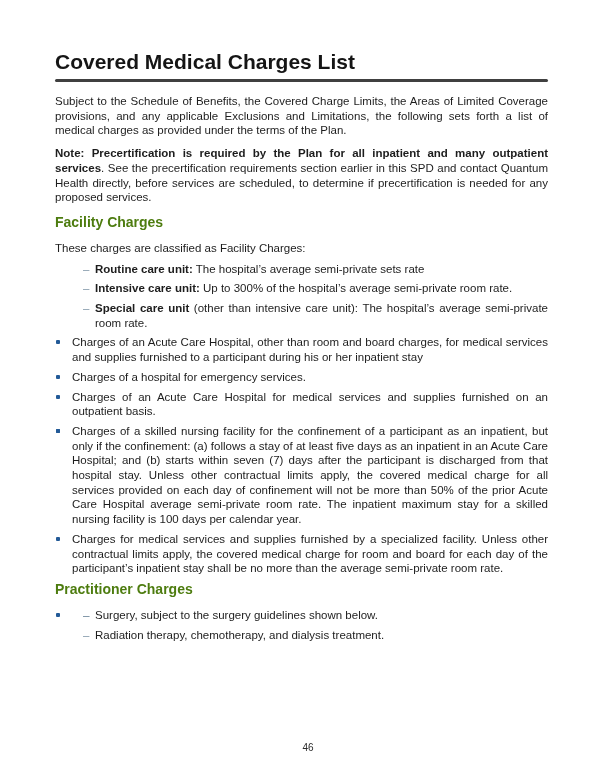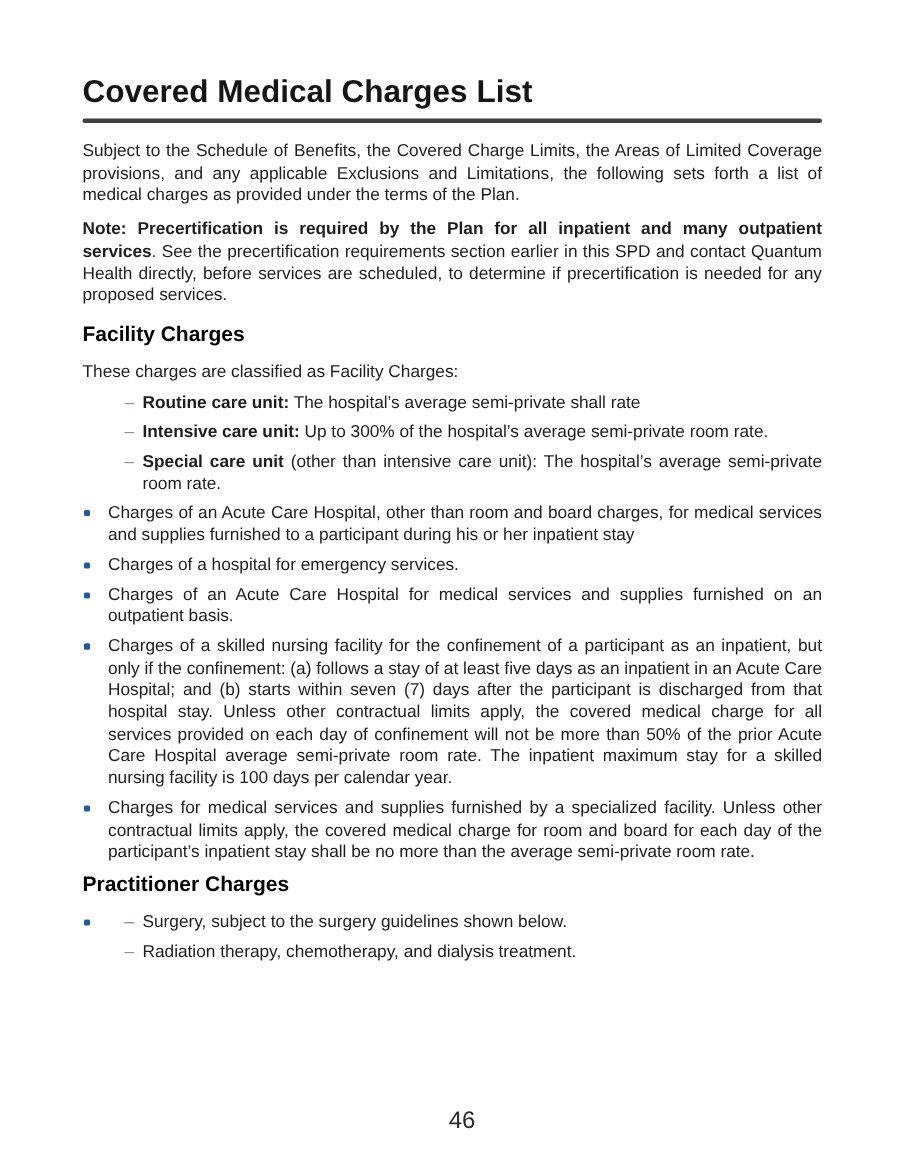--- a/index.html
+++ b/index.html
@@ -36,21 +36,21 @@
   .para {
     text-align: justify;
     margin-bottom: 8px;
   }
   .para.note { margin-bottom: 9px; }
   .bold { font-weight: 700; }
   .section-heading {
     font-size: 14px;
     line-height: 16px;
     font-weight: 700;
-    color: #000000;
+    color: #4d7c0f;
     margin: 3px 0 11px 0;
   }
   .list-intro {
     text-align: justify;
     margin-bottom: 6px;
   }
   .list { margin-bottom: 1px; }
   .li {
     position: relative;
     padding-left: 17px;
@@ -77,21 +77,21 @@
     left: 28px;
     top: 0;
     color: #7d94a6;
   }
   .page-number {
     position: absolute;
     left: 16px;
     right: 0;
     top: 741px;
     text-align: center;
-    font-size: 16px;
+    font-size: 10px;
     color: #2a2a2a;
   }
 </style>
 </head>
 <body>
 
 <div class="page">
   <div class="content">
 
     <h1 class="doc-title">Covered Medical Charges List</h1>
@@ -102,21 +102,21 @@
     <p class="para note"><span class="bold">Note: Precertification is required by the Plan for all inpatient and many outpatient services</span><span>. See the precertification requirements section earlier in this SPD and contact Quantum Health directly, before services are scheduled, to determine if precertification is needed for any proposed services.</span></p>
 
     <h2 class="section-heading">Facility Charges</h2>
 
     <p class="list-intro">These charges are classified as Facility Charges:</p>
 
     <div class="list">
 
 
       <div class="li-sub">
-        <span class="dash">–</span><span class="bold">Routine care unit:</span><span> The hospital’s average semi-private shall rate</span>
+        <span class="dash">–</span><span class="bold">Routine care unit:</span><span> The hospital’s average semi-private sets rate</span>
       </div>
 
       <div class="li-sub">
         <span class="dash">–</span><span class="bold">Intensive care unit:</span><span> Up to 300% of the hospital’s average semi-private room rate.</span>
       </div>
 
       <div class="li-sub">
         <span class="dash">–</span><span class="bold">Special care unit</span><span> (other than intensive care unit): The hospital’s average semi-private room rate.</span>
       </div>
 

